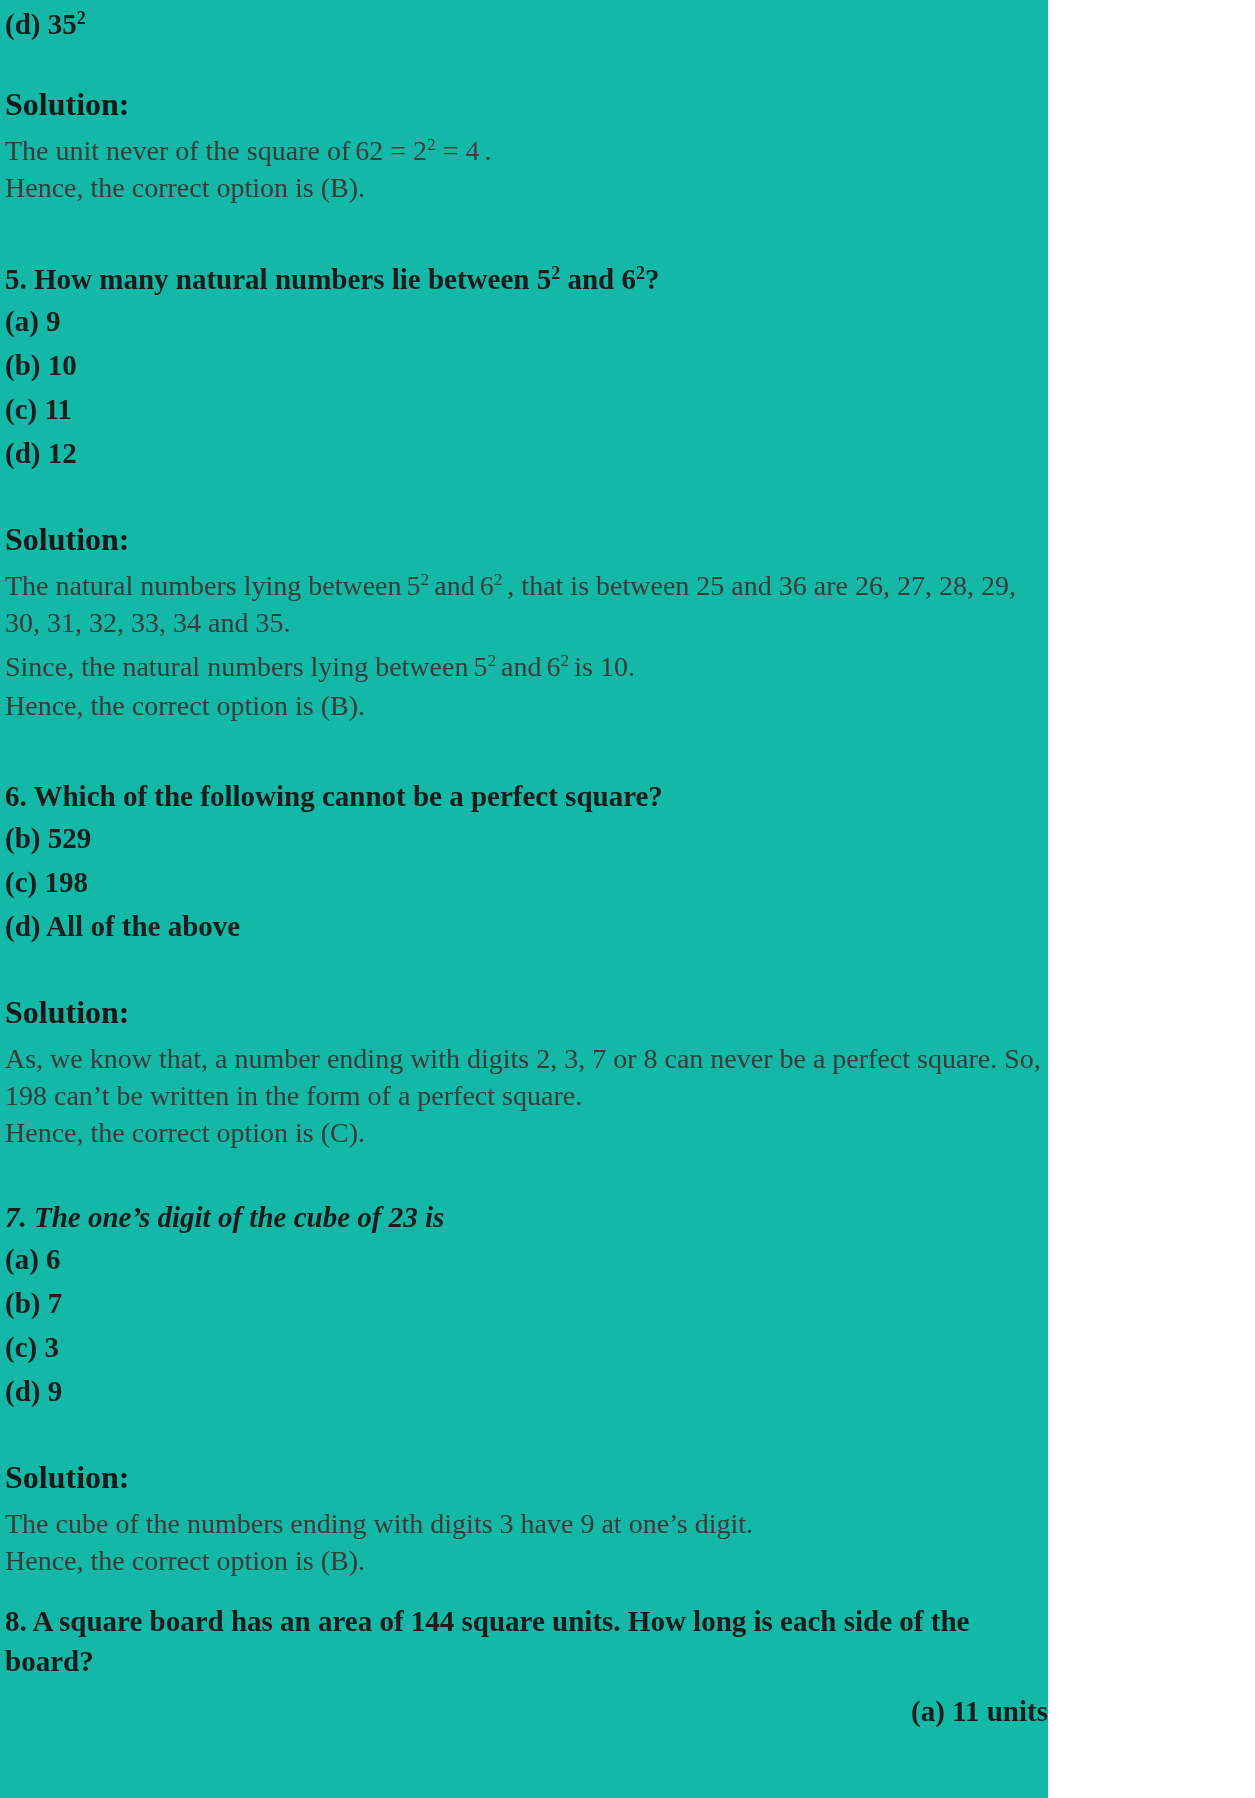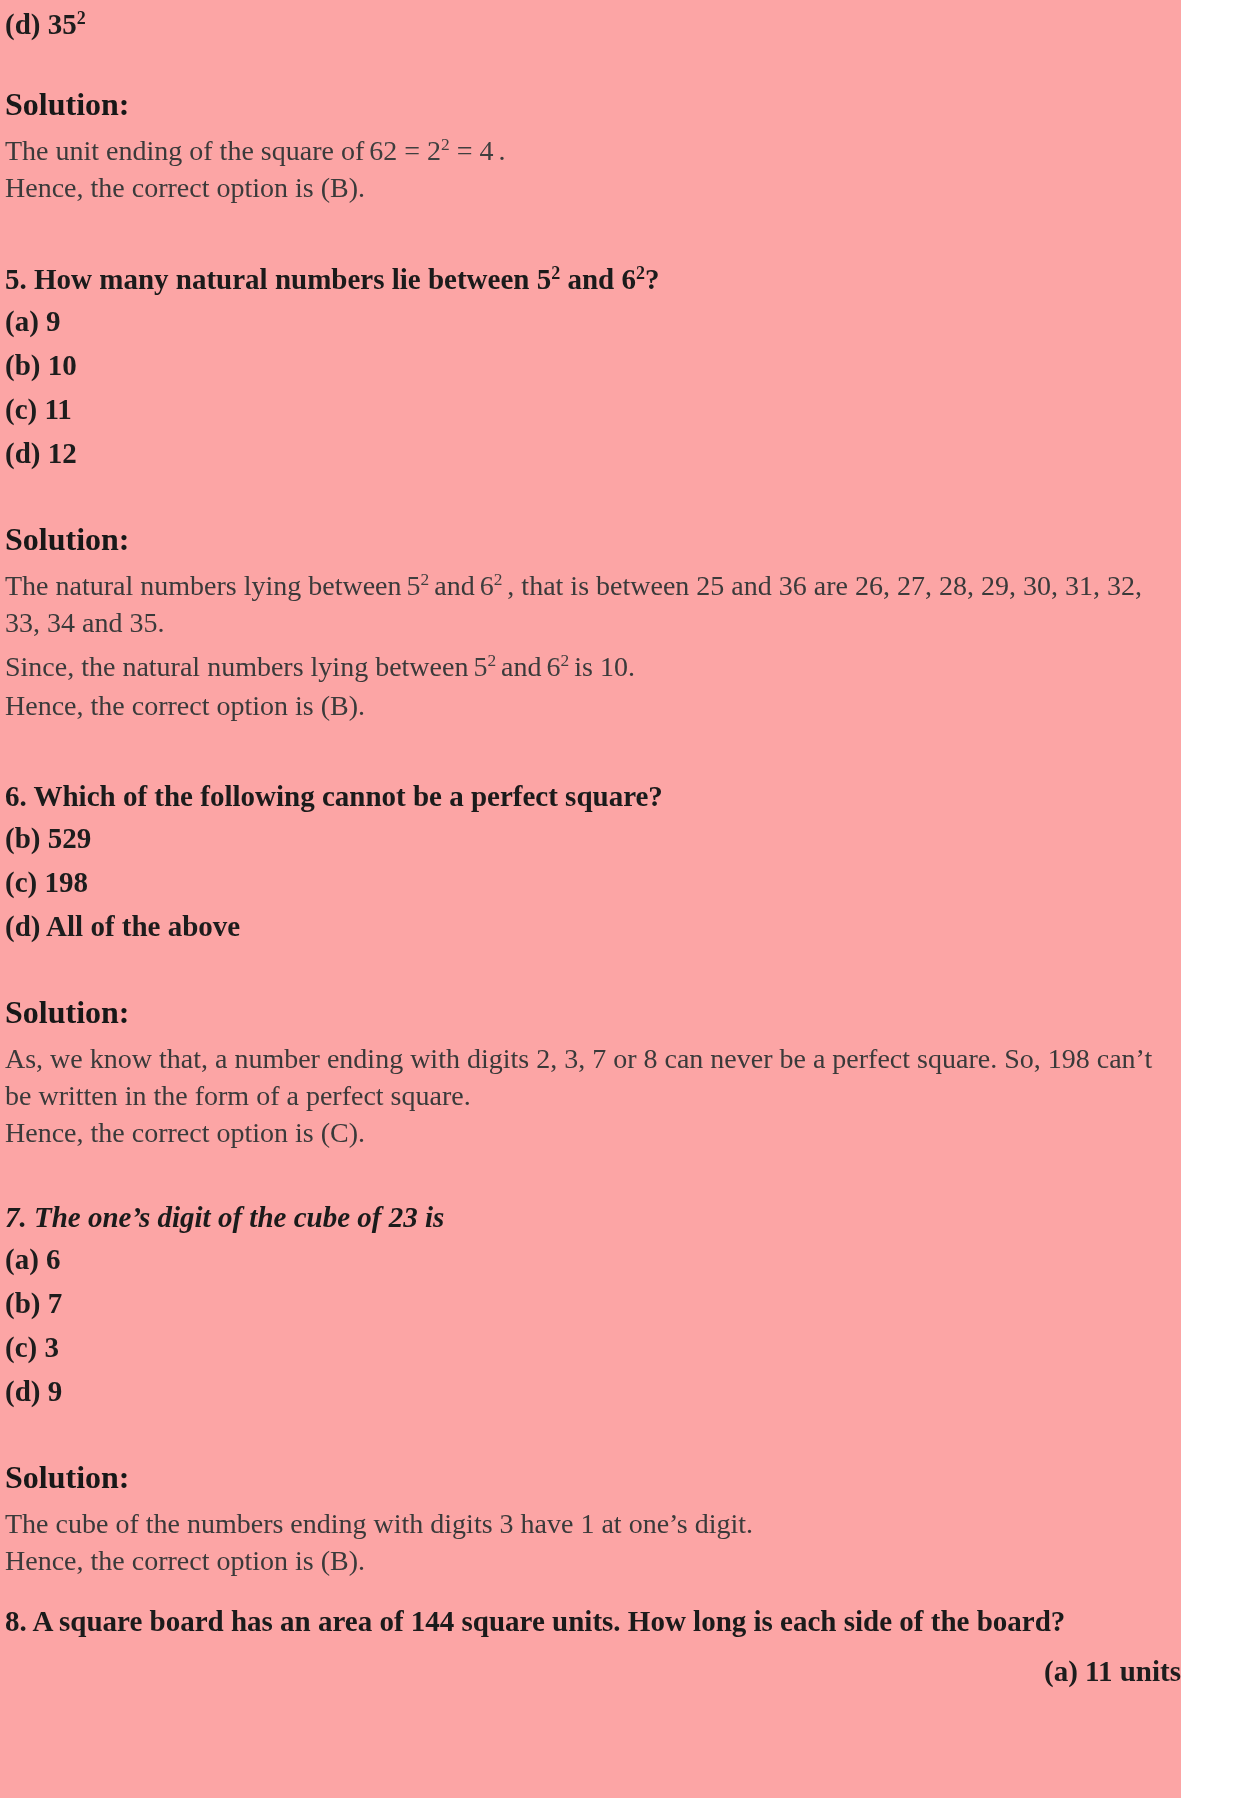--- a/index.html
+++ b/index.html
@@ -1,20 +1,20 @@
 <!DOCTYPE html>
 <html><head>
 <meta charset="utf-8">
 <style>
   html, body { margin: 0; padding: 0; background: #ffffff; }
   .page {
     position: relative;
-    width: 1181px;
+    width: 1048px;
     height: 1798px;
-    background: #fca5a5;
+    background: #14b8a6;
     overflow: hidden;
     font-family: "Liberation Serif", serif;
     color: #2e2e2e;
   }
   .content { padding: 2px 0 0 5px; }
 
   .opt-line {
     font-weight: bold;
     font-size: 29px;
     line-height: 44px;
@@ -73,21 +73,21 @@
 </style>
 </head>
 <body>
 
 <div class="page">
   <div class="content">
 
     <div class="opt-line"><span>(d) 35</span><sup>2</sup></div>
 
     <div class="sol-head m-sol1">Solution:</div>
-    <p class="body-text m-p1"><span>The unit ending of the square of</span><span class="imath"><span>62 = 2</span><sup>2</sup><span> = 4</span></span><span>.</span></p>
+    <p class="body-text m-p1"><span>The unit never of the square of</span><span class="imath"><span>62 = 2</span><sup>2</sup><span> = 4</span></span><span>.</span></p>
     <p class="body-text">Hence, the correct option is (B).</p>
 
     <div class="q-head m-q5"><span>5. How many natural numbers lie between 5</span><sup>2</sup><span> and 6</span><sup>2</sup><span>?</span></div>
     <div class="opt-line">(a) 9</div>
     <div class="opt-line">(b) 10</div>
     <div class="opt-line">(c) 11</div>
     <div class="opt-line">(d) 12</div>
 
     <div class="sol-head m-sol5">Solution:</div>
     <p class="body-text m-p1 w-sol5p1"><span>The natural numbers lying between</span><span class="imath"><span>5</span><sup>2</sup></span><span>and</span><span class="imath"><span>6</span><sup>2</sup></span><span>, that is between 25 and 36 are 26, 27, 28, 29, 30, 31, 32, 33, 34 and 35.</span></p>
@@ -103,20 +103,20 @@
     <p class="body-text m-p1 w-sol6p1">As, we know that, a number ending with digits 2, 3, 7 or 8 can never be a perfect square. So, 198 can’t be written in the form of a perfect square.</p>
     <p class="body-text">Hence, the correct option is (C).</p>
 
     <div class="q-head m-q7">7. The one’s digit of the cube of 23 is</div>
     <div class="opt-line">(a) 6</div>
     <div class="opt-line">(b) 7</div>
     <div class="opt-line">(c) 3</div>
     <div class="opt-line">(d) 9</div>
 
     <div class="sol-head m-sol7">Solution:</div>
-    <p class="body-text m-p1">The cube of the numbers ending with digits 3 have 1 at one’s digit.</p>
+    <p class="body-text m-p1">The cube of the numbers ending with digits 3 have 9 at one’s digit.</p>
     <p class="body-text">Hence, the correct option is (B).</p>
 
     <div class="q-head m-q8 w-q8">8. A square board has an area of 144 square units. How long is each side of the board?</div>
     <div class="opt-line m-lastopt">(a) 11 units</div>
 
   </div>
 </div>
 
 </body></html>

